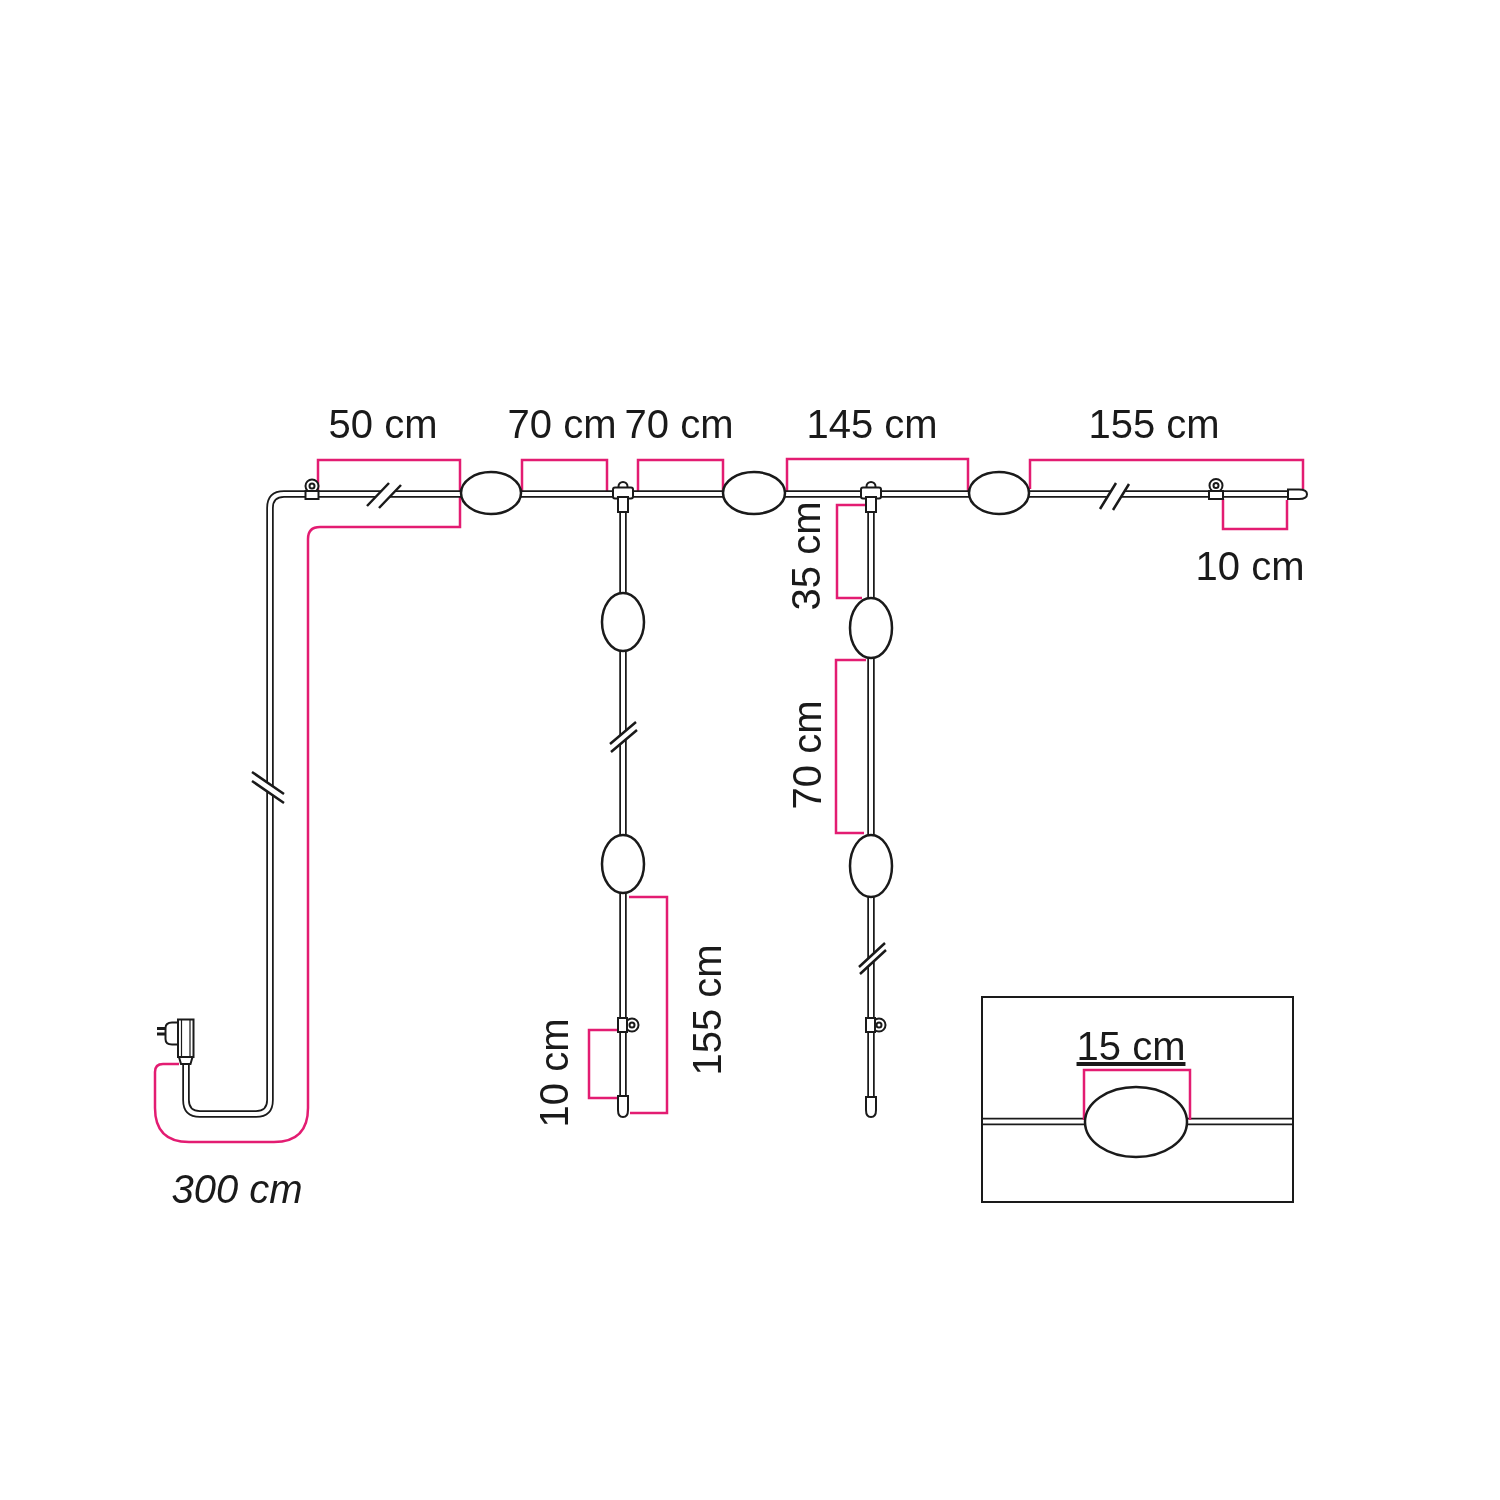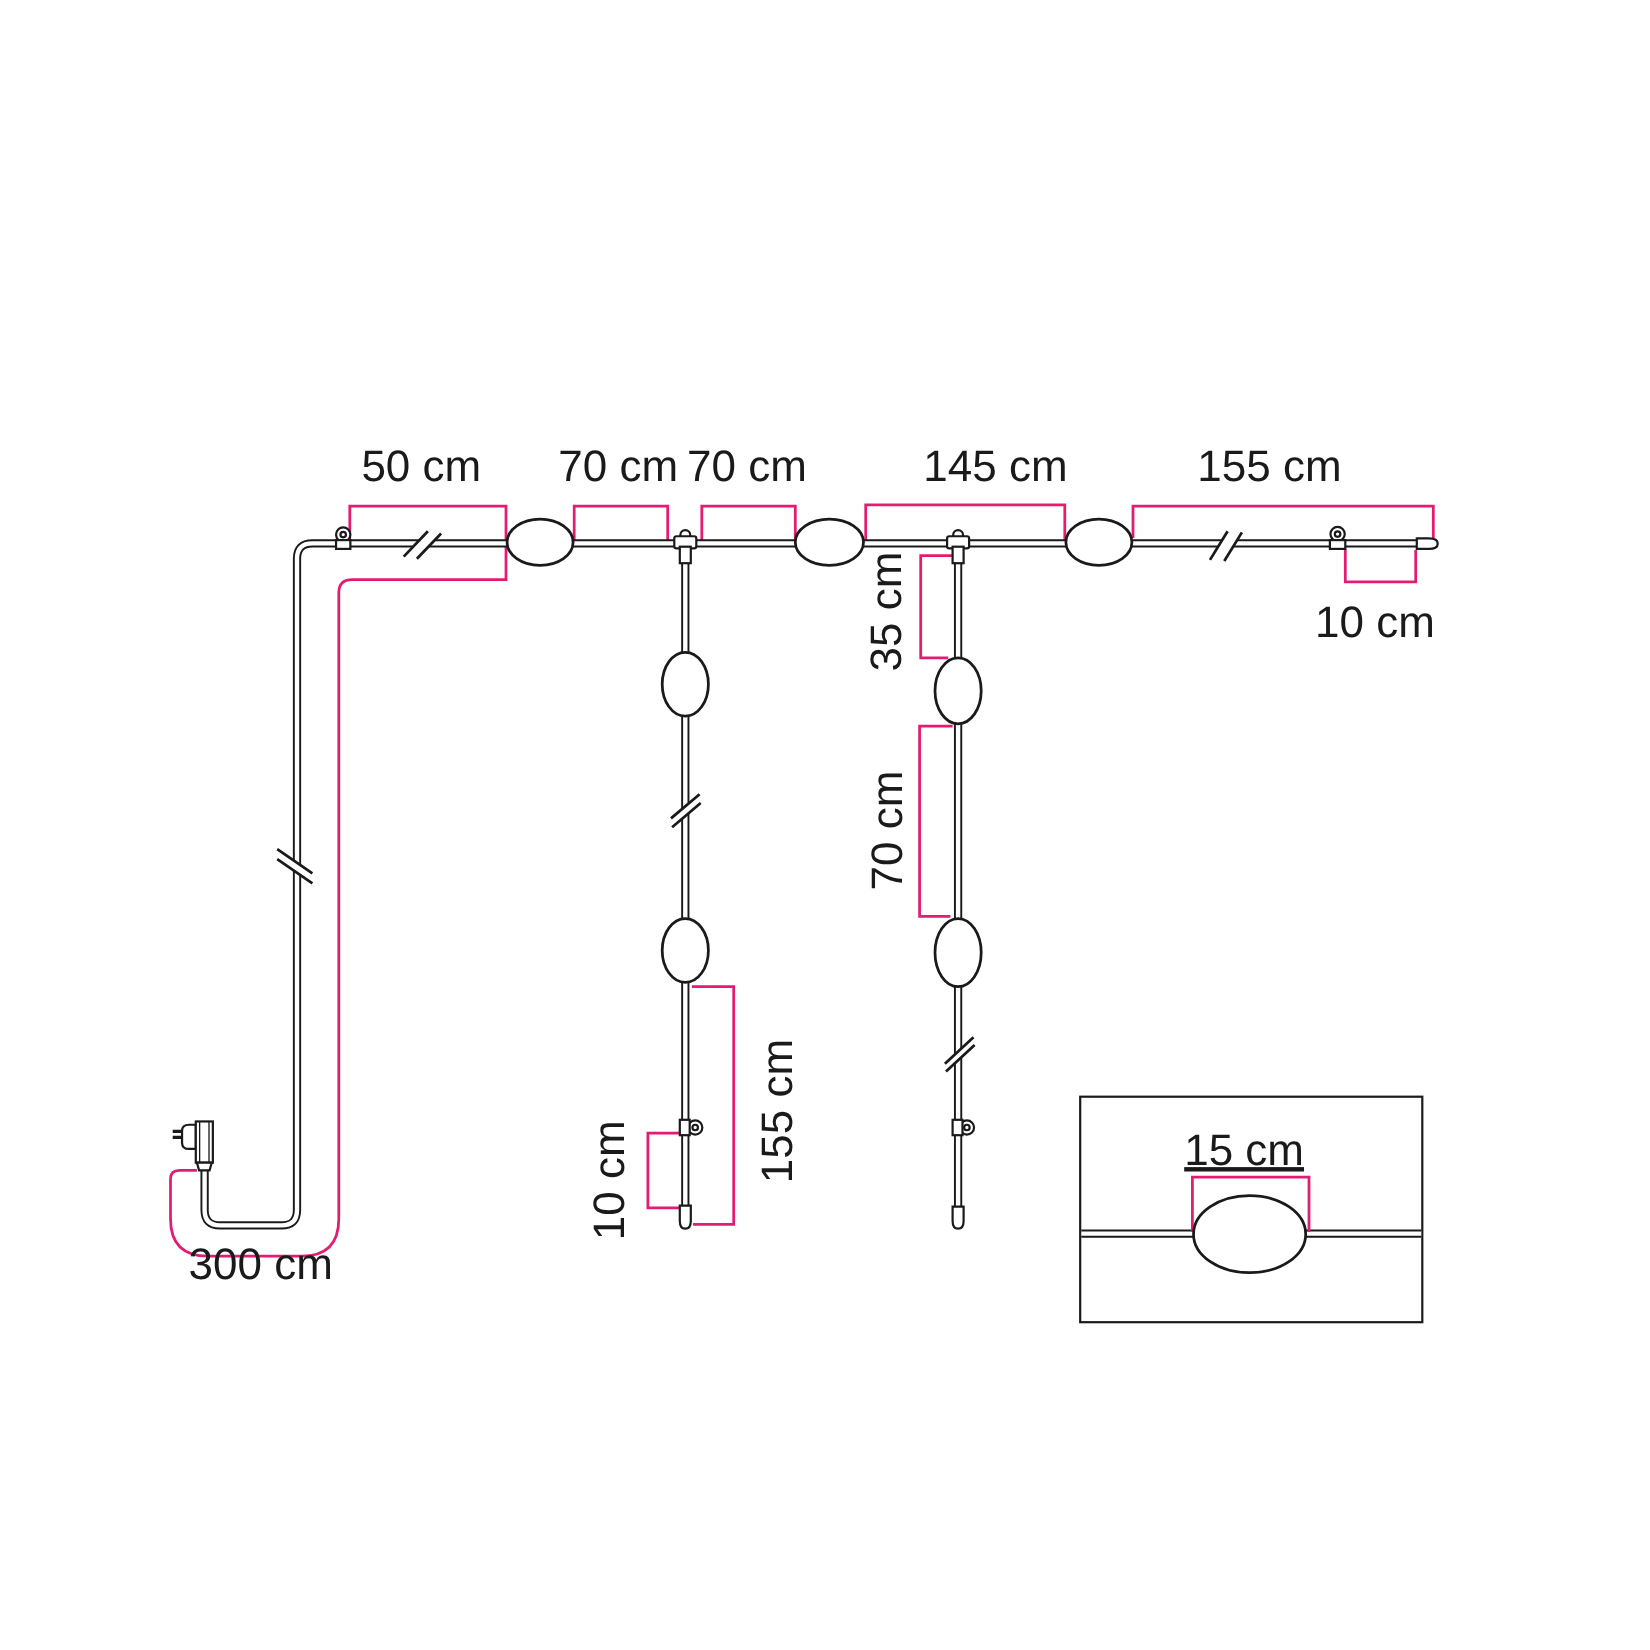--- a/index.html
+++ b/index.html
@@ -156,23 +156,23 @@
       <path d="M983 1121.5 H1292" stroke="#1a1a1a" stroke-width="7.5" fill="none"></path>
       <path d="M983 1121.5 H1292" stroke="#ffffff" stroke-width="4" fill="none"></path>
       <path d="M1084 1120 V1070 H1190 V1120" fill="none" stroke="#e31c72" stroke-width="2.5"></path>
       <ellipse cx="1136" cy="1122" rx="51" ry="35" fill="#ffffff" stroke="#1a1a1a" stroke-width="2.5"></ellipse>
     </g>
   </svg>
 
   <div class="dim-label" style="left:383px;top:424px;">50 cm</div>
   <div class="dim-label" style="left:562px;top:424px;">70 cm</div>
   <div class="dim-label" style="left:679px;top:424px;">70 cm</div>
-  <div class="dim-label" style="left:872px;top:424px;margin-left:33px;">145 cm</div>
+  <div class="dim-label" style="left:872px;top:424px;">145 cm</div>
   <div class="dim-label" style="left:1154px;top:424px;">155 cm</div>
   <div class="dim-label" style="left:1250px;top:566px;">10 cm</div>
   <div class="dim-label rot" style="left:806px;top:556px;">35 cm</div>
   <div class="dim-label rot" style="left:807px;top:755px;">70 cm</div>
   <div class="dim-label rot" style="left:707px;top:1010px;">155 cm</div>
   <div class="dim-label rot" style="left:554px;top:1073px;">10 cm</div>
-  <div class="dim-label" style="left:237px;top:1150px;">300 cm</div>
+  <div class="dim-label" style="left:237px;top:1189px;font-style:italic;">300 cm</div>
   <div class="dim-label" style="left:1131px;top:1046px;text-decoration:underline;">15 cm</div>
 
 </div>
 
 </body></html>

